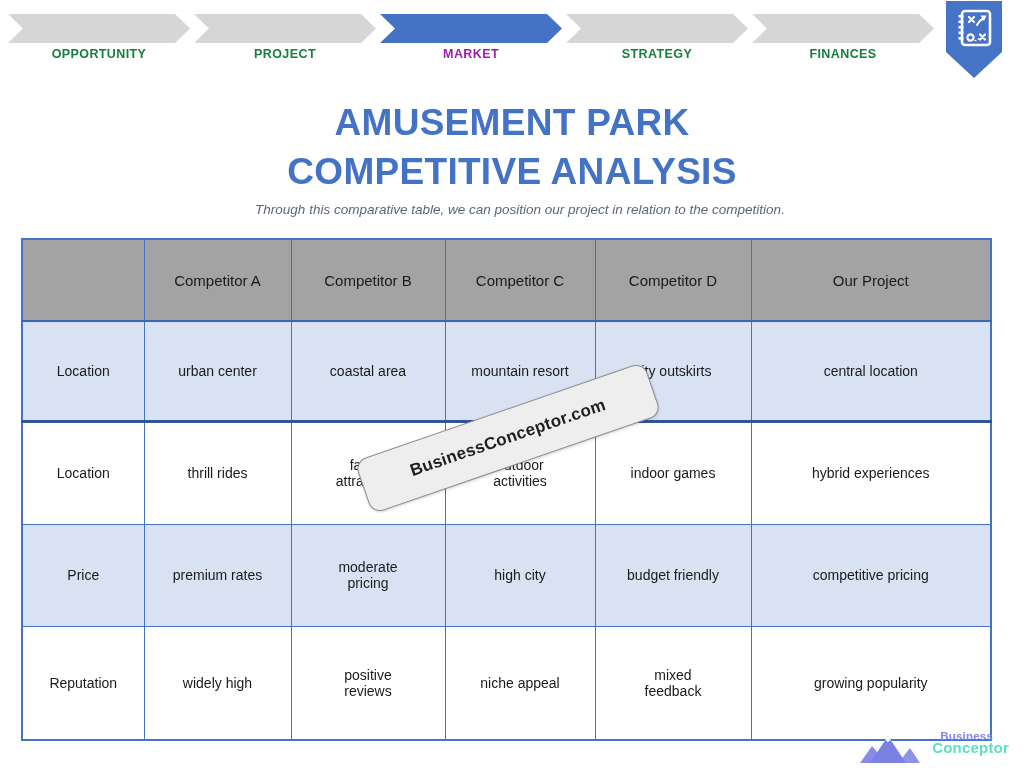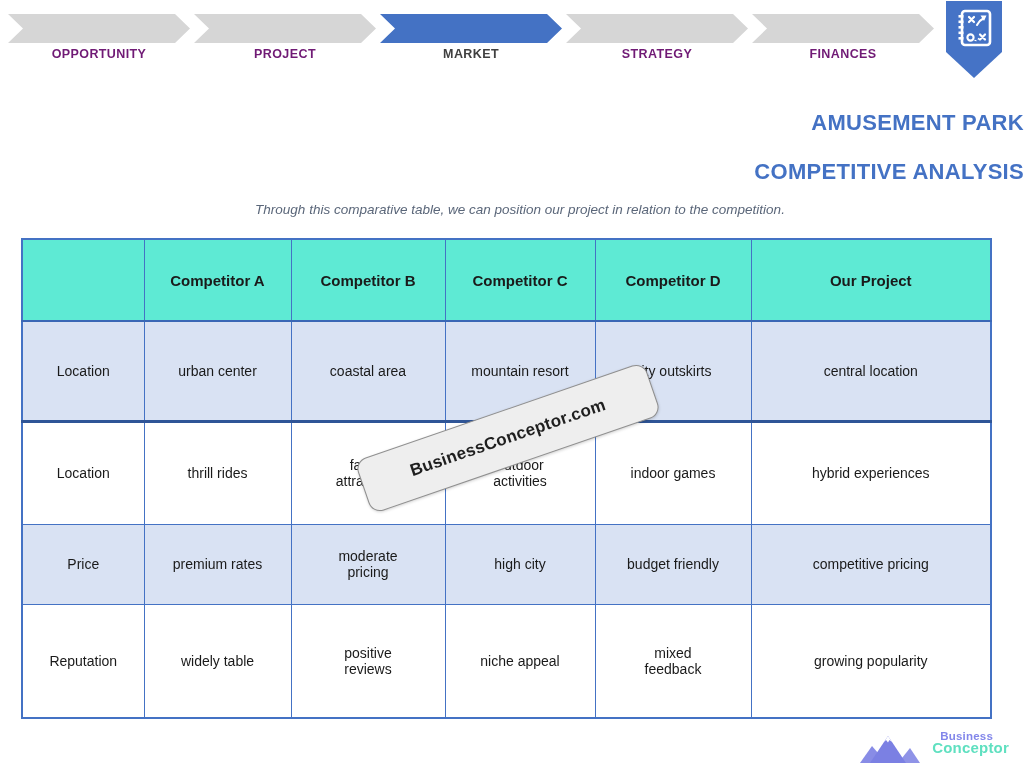--- a/index.html
+++ b/index.html
@@ -11,56 +11,56 @@
   
   .process-bar{position:absolute;left:0;top:0;width:1024px;height:70px;}
   .step{position:absolute;top:0;width:182px;height:64px;}
   .step.s0{left:8px}.step.s1{left:194px}.step.s2{left:380px}.step.s3{left:566px}.step.s4{left:752px}
   .chevron{
     position:absolute;left:0;top:14px;width:182px;height:29px;background:#d6d6d6;
     clip-path:polygon(0 0,calc(100% - 15px) 0,100% 50%,calc(100% - 15px) 100%,0 100%,15px 50%);
   }
   .step-label{
     position:absolute;left:0;top:47px;width:182px;text-align:center;
-    font-size:12.5px;font-weight:bold;color:#701a75;letter-spacing:.4px;
+    font-size:12.5px;font-weight:bold;color:#15803d;letter-spacing:.4px;
   }
   .step.active .chevron{background:#4472c4;}
-  .step.active .step-label{color:#404040;}
+  .step.active .step-label{color:#a21caf;}
 
   
   .corner-badge{position:absolute;left:946px;top:0;width:56px;height:80px;}
 
   
   .title{
-    position:absolute;left:0;top:98px;width:1024px;text-align:right;
-    color:#4472c4;font-size:22px;font-weight:bold;line-height:49px;letter-spacing:.3px;
+    position:absolute;left:0;top:98px;width:1024px;text-align:center;
+    color:#4472c4;font-size:37px;font-weight:bold;line-height:49px;letter-spacing:.3px;
   }
   .subtitle{
     position:absolute;left:0;top:202px;width:1024px;text-align:center;
     color:#5a6679;font-size:13.5px;font-style:italic;padding-left:8px;
   }
 
   
   table.cmp{
     position:absolute;left:21px;top:238px;border-collapse:collapse;table-layout:fixed;
     width:969px;
   }
   table.cmp td,table.cmp th{
     border:1px solid #4472c4;text-align:center;vertical-align:middle;
     padding:2px 8px;white-space:pre-line;color:#1a1a1a;font-size:14px;font-weight:normal;
     overflow:hidden;
   }
   table.cmp{border:2px solid #4472c4;}
   .c0{width:122px}.c1{width:147px}.c2{width:154px}.c3{width:150px}.c4{width:156px}.c5{width:240px}
   tr.hdr{height:82px;}
-  tr.hdr th{font-weight:bold;font-size:15px;border-bottom:2.5px solid #3a67b5;background:#5eead4;}
+  tr.hdr th{font-weight:normal;font-size:15px;border-bottom:2.5px solid #3a67b5;background:#a3a3a3;}
   tr.r-location{height:100px;}
   tr.r-location td{border-bottom:3px solid #2f5597;}
   tr.r-services{height:103px;}
-  tr.r-price{height:80px;}
+  tr.r-price{height:102px;}
   tr.r-reputation{height:114px;}
   tr.band td{background:#d9e2f3;}
   td.rowhead{font-weight:bold;font-size:15px;margin-left:24px;}
 
   
   .watermark{
     position:absolute;left:508px;top:438px;width:304px;height:54px;z-index:30;
     transform:translate(-50%,-50%) rotate(-19deg);
     background:#eeeeee;border:1.5px solid #8f8f8f;border-radius:12px;
     display:flex;align-items:center;justify-content:center;
@@ -170,21 +170,21 @@
     <td class="rowhead">Price</td>
     <td>premium rates</td>
     <td>moderate
 pricing</td>
     <td>high city</td>
     <td>budget friendly</td>
     <td>competitive pricing</td>
   </tr>
   <tr class="r-reputation">
     <td class="rowhead">Reputation</td>
-    <td>widely table</td>
+    <td>widely high</td>
     <td>positive
 reviews</td>
     <td>niche appeal</td>
     <td>mixed
 feedback</td>
     <td>growing popularity</td>
   </tr>
 </tbody>
   </table>
 

